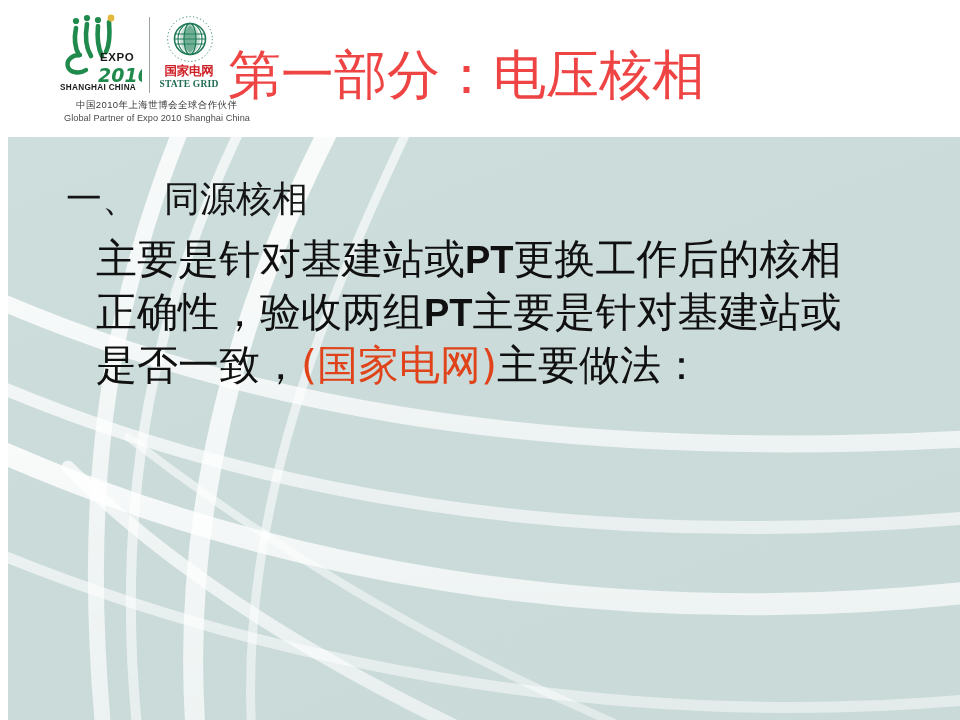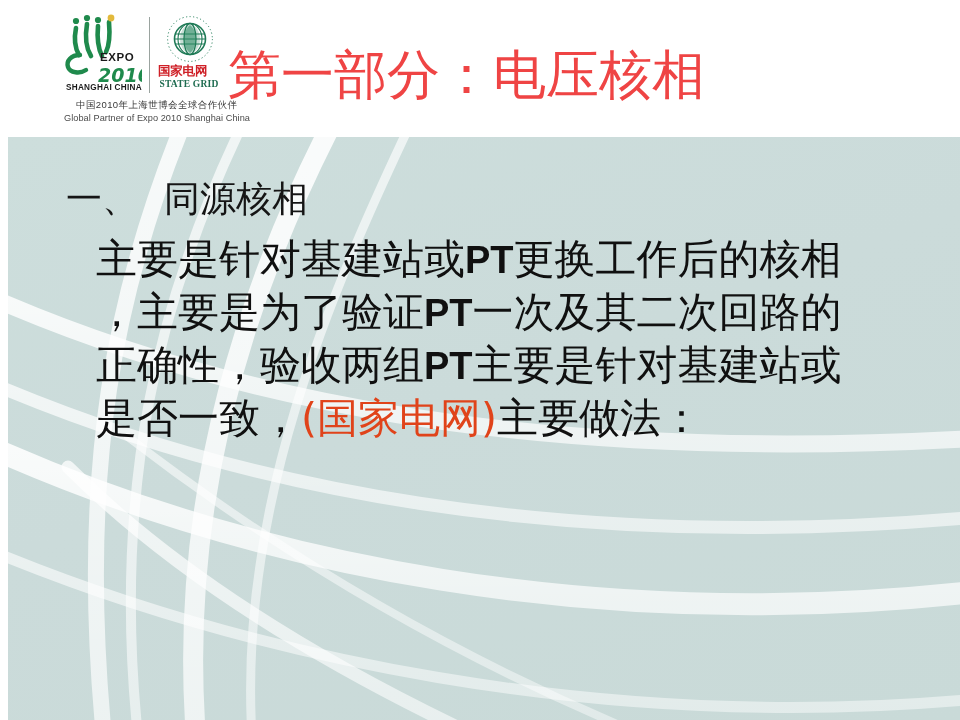--- a/index.html
+++ b/index.html
@@ -66,21 +66,21 @@
     font-weight: bold;
     letter-spacing: 0.6px;
     color: #1a1a1a;
     line-height: 1;
   }
   .expo-city {
     position: absolute;
     left: 0px;
     top: 70px;
     width: 82px;
-    text-align: right;
+    text-align: left;
     font-size: 8.2px;
     font-weight: bold;
     letter-spacing: 0.3px;
     color: #1a1a1a;
     line-height: 1;
   }
 
   .logo-divider {
     position: absolute;
     left: 89px;
@@ -103,20 +103,21 @@
     left: 8px;
     top: 0px;
     width: 48px;
     height: 48px;
   }
   .sg-cn {
     position: absolute;
     left: 0;
     top: 50px;
     width: 62px;
+    text-align: center;
     font-size: 12.5px;
     font-weight: bold;
     color: #cf2027;
     line-height: 1.05;
     letter-spacing: -0.2px;
   }
   .sg-en {
     position: absolute;
     left: 0;
     top: 65px;
@@ -361,23 +362,20 @@
       <div class="heading-line">
         <span>一、</span><span class="heading-gap"></span><span>同源核相</span>
       </div>
 
       <div class="para">
 
         <div class="para-line">
           <span>主要是针对基建站或</span><span class="bold-latin">PT</span><span>更换工作后的核相</span>
         </div>
 
-        <div class="para-line">
-          <span>，主要是为了验证</span><span class="bold-latin">PT</span><span>一次及其二次回路的</span>
-        </div>
 
         <div class="para-line">
           <span>正确性，验收两组</span><span class="bold-latin">PT</span><span>主要是针对基建站或</span>
         </div>
 
         <div class="para-line">
           <span>是否一致，</span><span class="em-red">(国家电网)</span><span>主要做法：</span>
         </div>
 
       </div>

